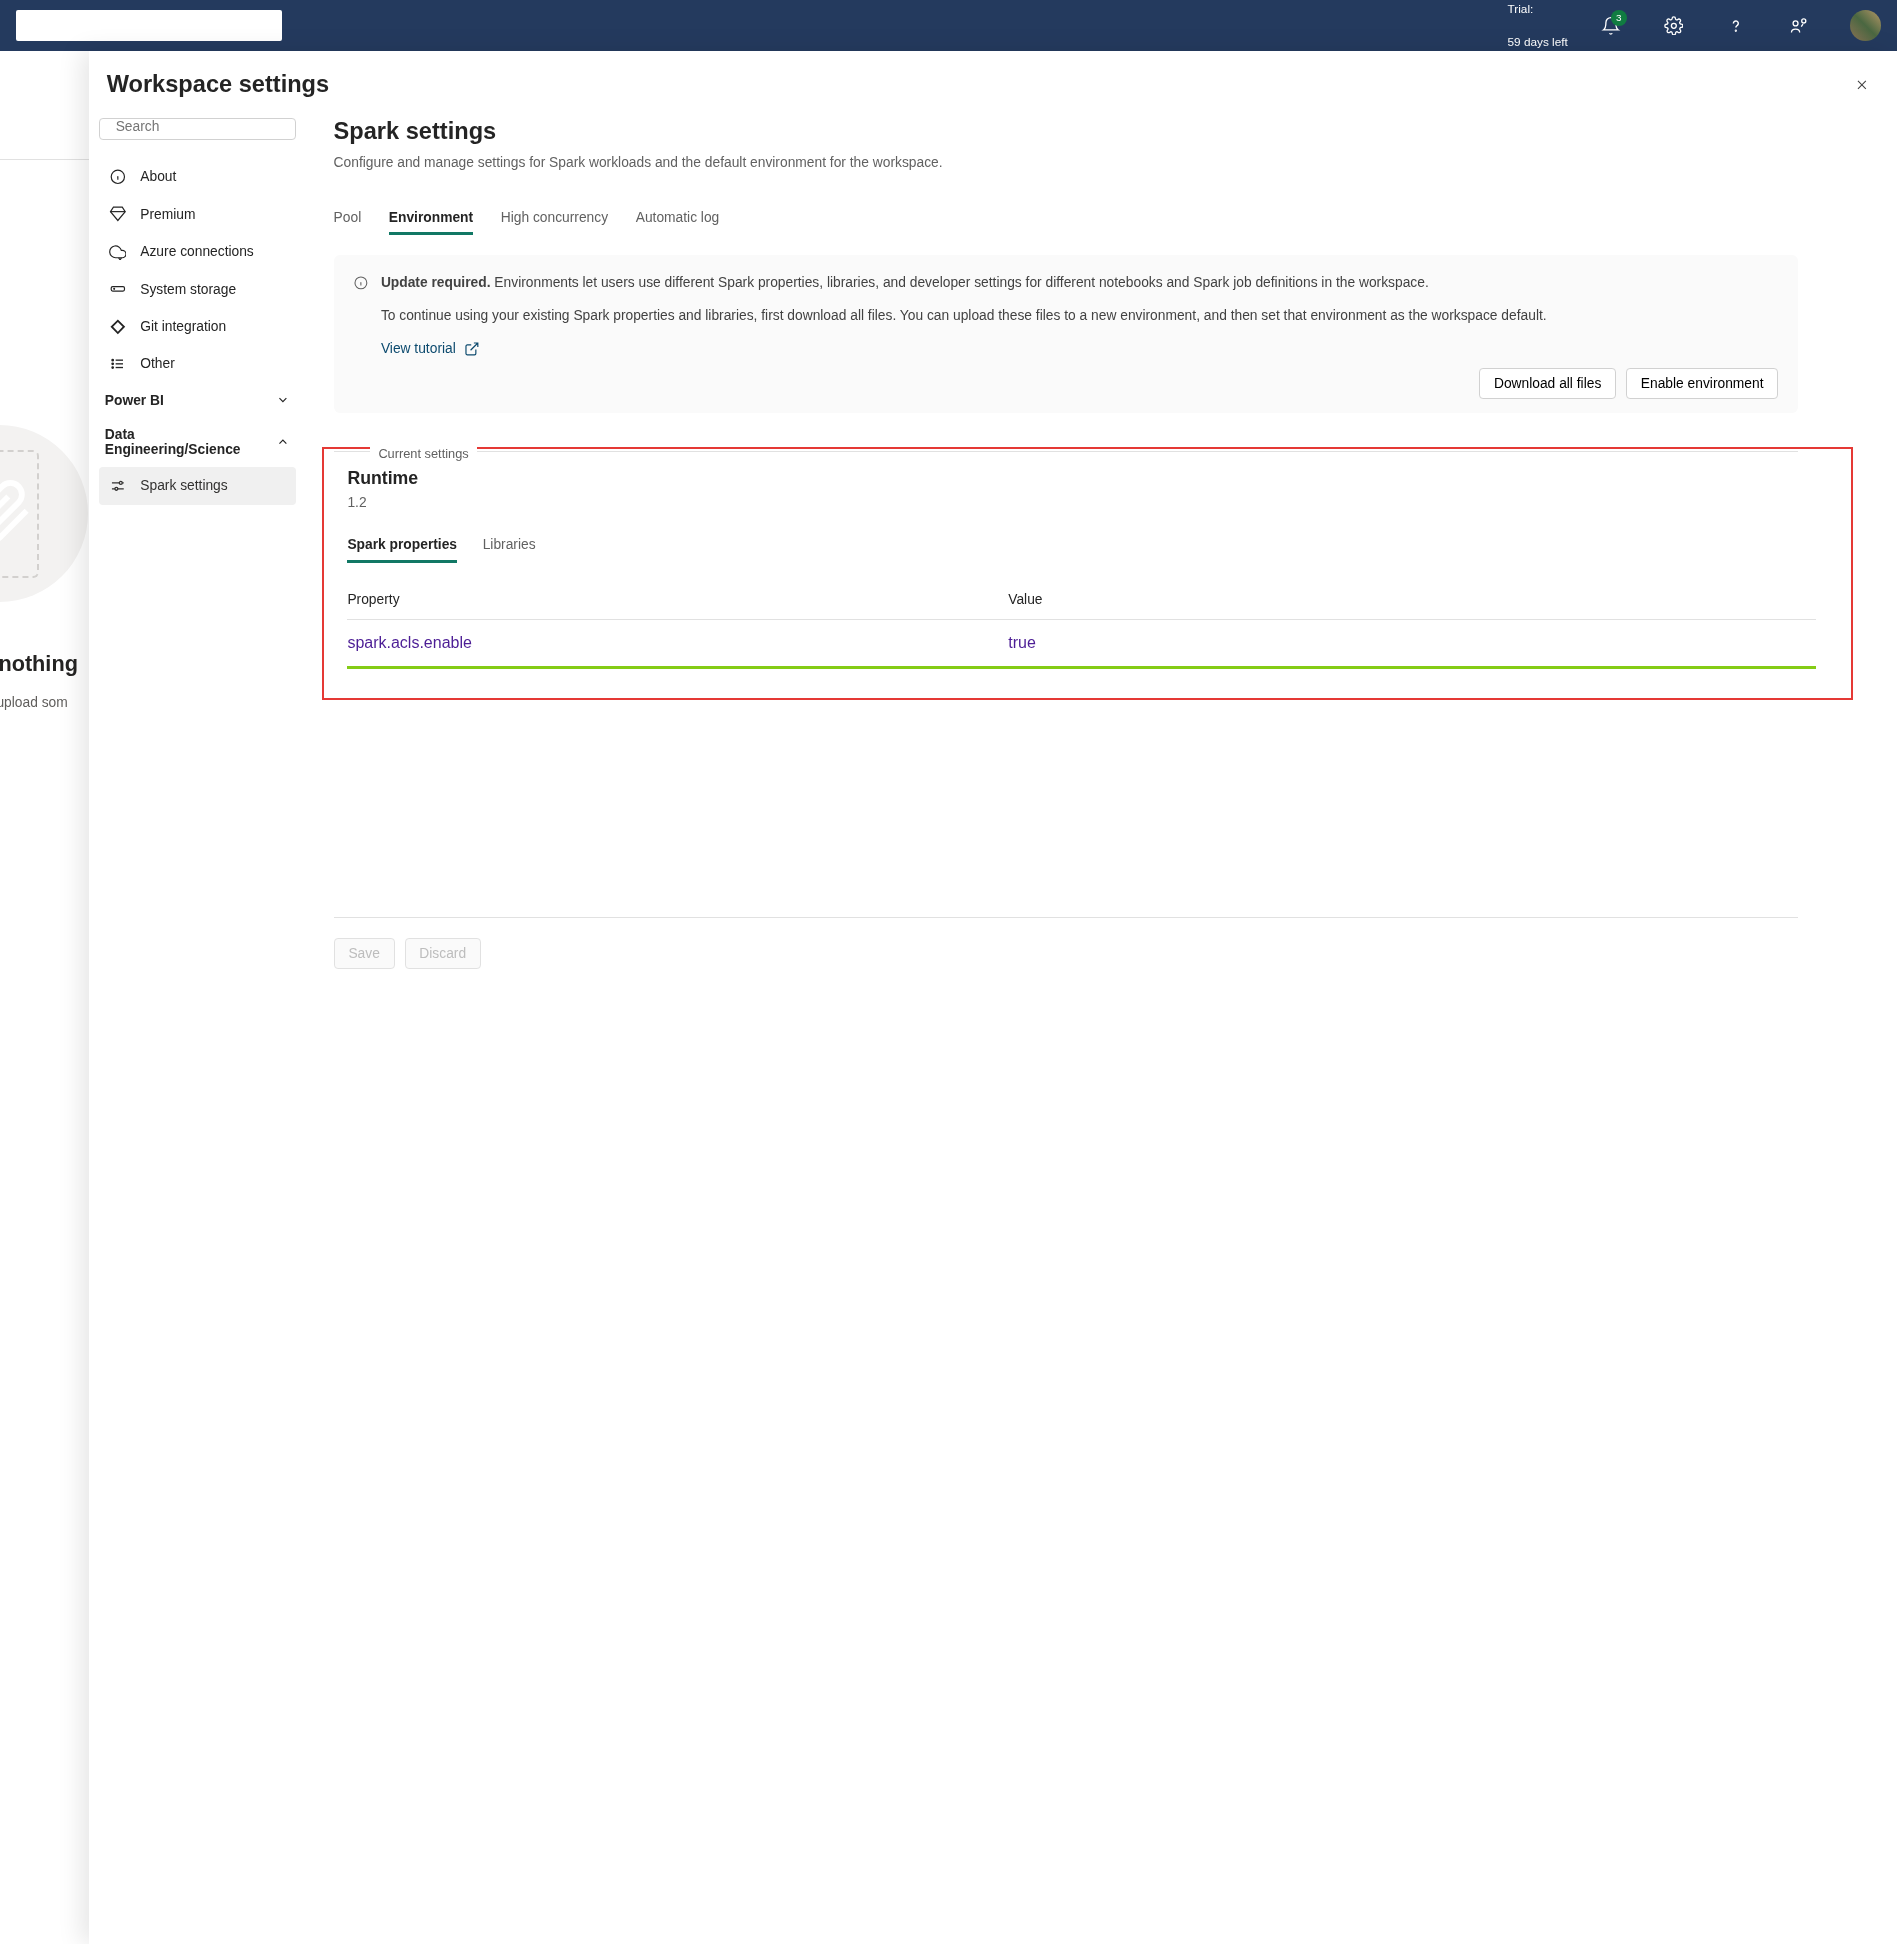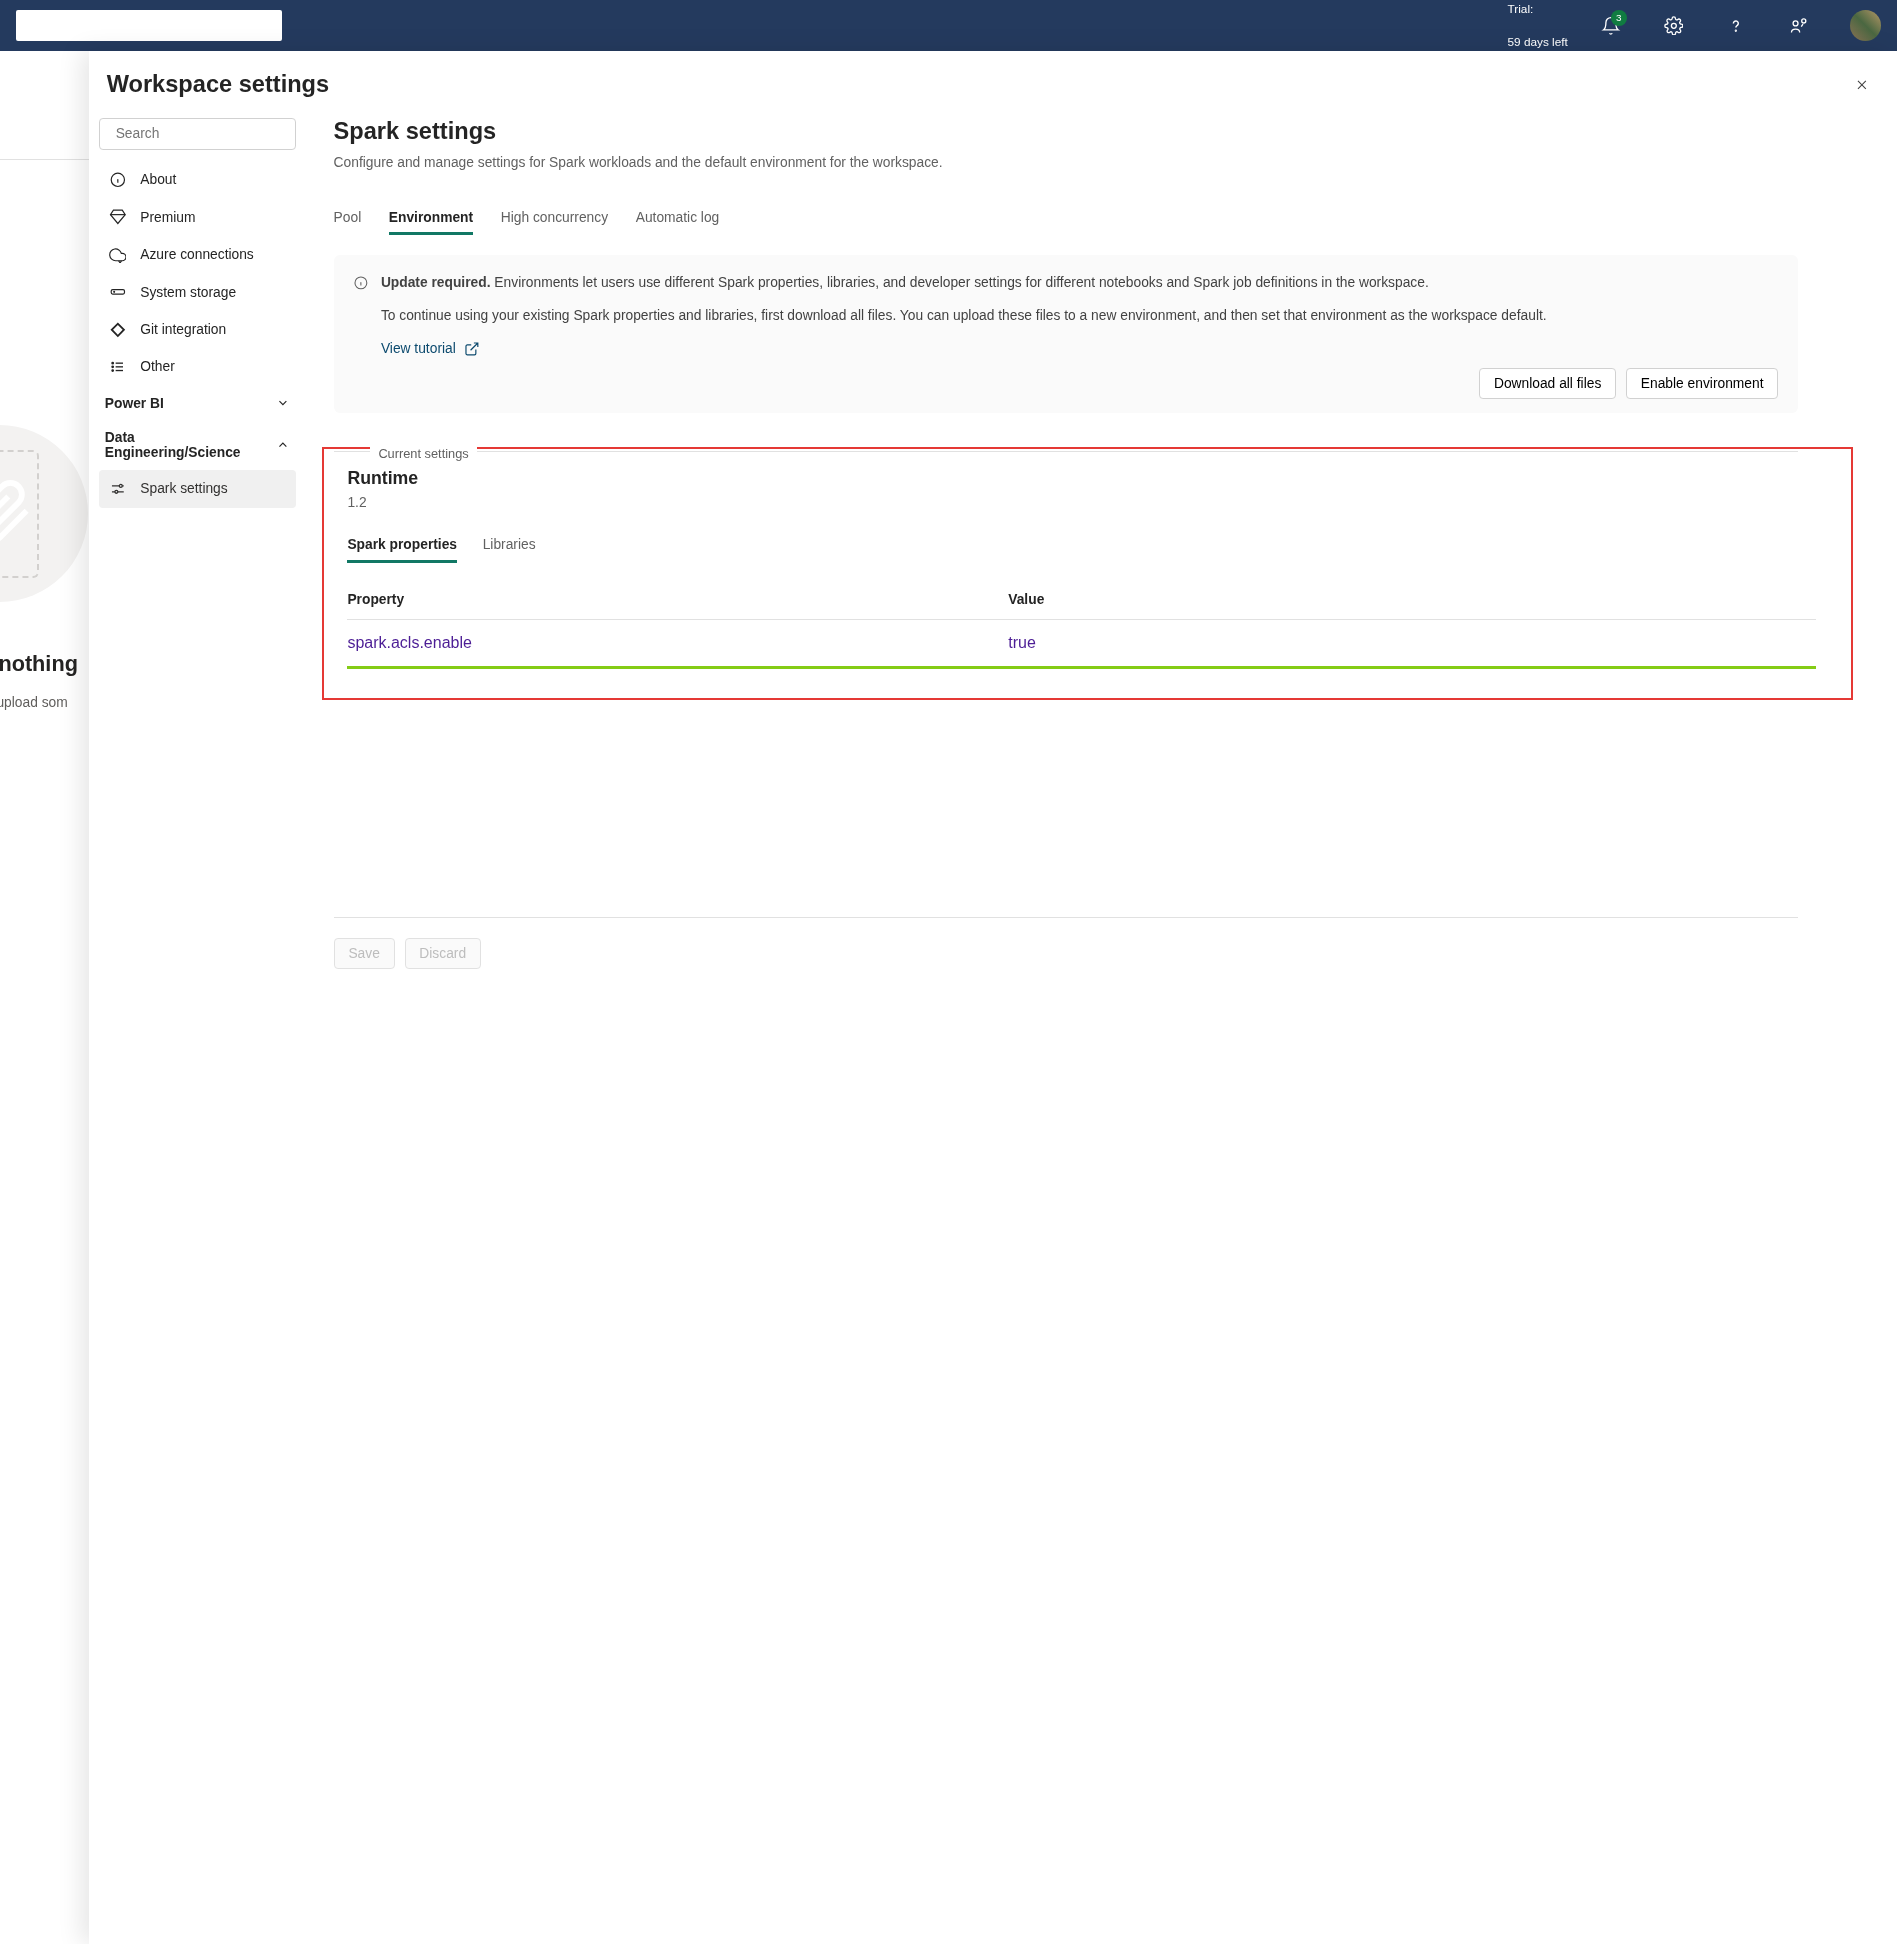--- a/index.html
+++ b/index.html
@@ -137,26 +137,26 @@
     .panel-title { font-size: 23.6px; font-weight: 700; color: #242424;}
     .close-btn { margin-left: auto; width: 31.5px; height: 31.5px; display:flex; align-items:center; justify-content:center; cursor:pointer; margin-right: -7.9px;}
     .close-btn svg { width: 15.8px; height: 15.8px; }
 
     .panel-body { display: flex; flex: 1; overflow: hidden; }
 
     
     .sidebar { width: 217px; padding: 17.7px 9.9px 0 9.9px; flex-shrink: 0; }
     .search-box {
       display: flex;
-      align-items: center;
+      align-items: flex-start;
       border: 1px solid #d1d1d1;
       border-radius: 3.9px;
-      height: 32px;
+      height: 22px;
       padding: 0 7.9px;
-      margin-bottom: 11px;
+      margin-bottom: 18px;
       color: #616161;
     }
     .search-box svg { width: 15.8px; height: 15.8px; margin-right: 7.9px; }
     .search-box input { border: none; outline: none; flex: 1; font-size: 13.8px; background: transparent; }
 
     .nav-item {
       display: flex;
       align-items: center;
       padding: 9.9px 9.9px;
       gap: 13.8px;
@@ -226,21 +226,21 @@
     .highlight-box { border: 2px solid #e53935; padding: 19.7px 0 29.6px 0; margin-top: -5.9px; margin-left: -11.8px; margin-right: -55px;}
     .highlight-inner { padding-left: 23.6px; padding-right: 35px;}
     .runtime-title { font-size: 17.7px; font-weight: 700; margin-bottom: 5.9px; color: #242424;}
     .runtime-ver { color: #616161; margin-bottom: 19px; }
 
     .sub-tabs { display: flex; gap: 25.6px; margin-bottom: 17.7px;}
     .sub-tab { padding: 7.9px 0; cursor: pointer; border-bottom: 3px solid transparent; color: #616161; }
     .sub-tab.active { font-weight: 700; border-bottom-color: #117865; color: #242424;}
 
     table { width: 100%; border-collapse: collapse; }
-    th { text-align: left; font-weight: 700; padding: 11.8px 0; border-bottom: 1px solid #e1e1e1; color: #242424;}
+    th { text-align: left; font-weight: 400; padding: 11.8px 0; border-bottom: 1px solid #e1e1e1; color: #242424;}
     td { padding: 13.8px 0; border-bottom: 3px solid #84cc16; font-size: 16px; color: #4c1d95;}
     th:first-child, td:first-child { width: 45%; }
 
     .footer {
       padding: 19.7px 0 29.6px 0;
       border-top: 1px solid #e1e1e1;
       margin-top: 217px;
       display: flex;
       gap: 9.9px;
     }

